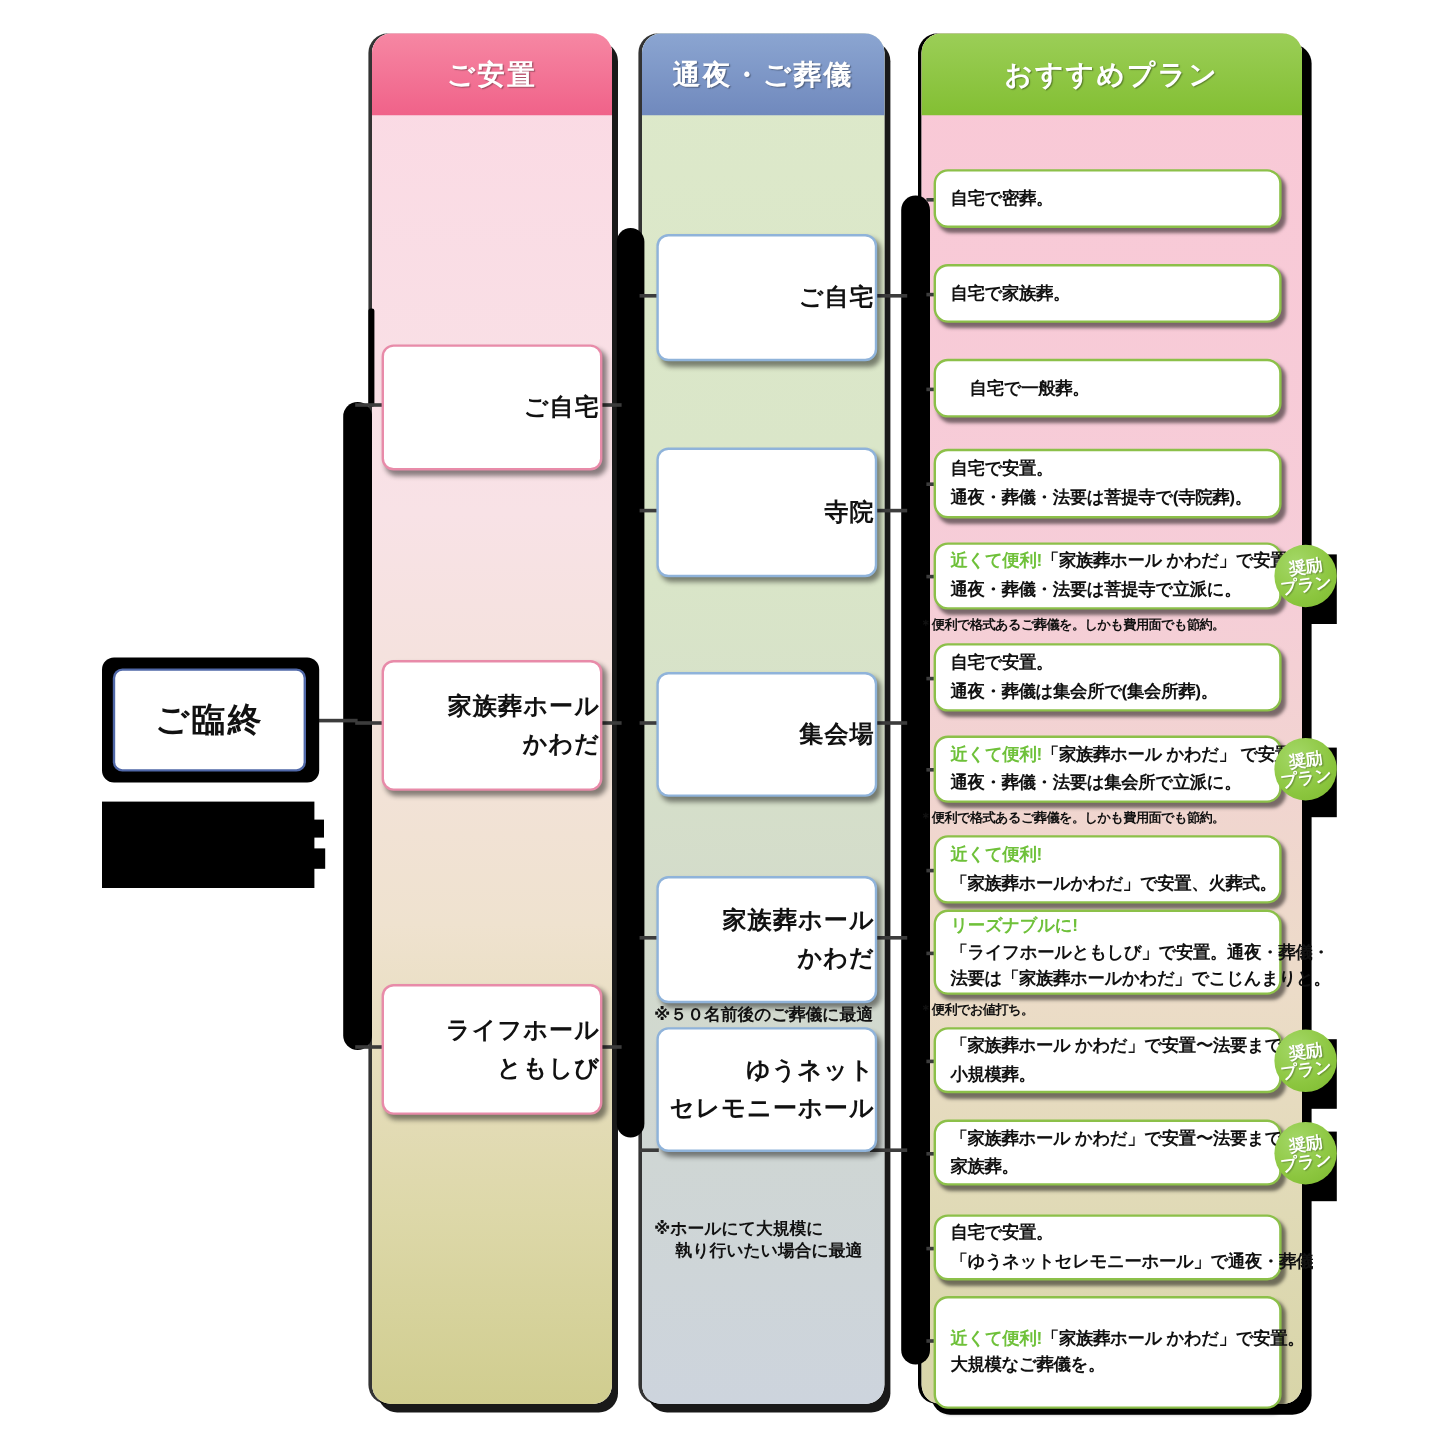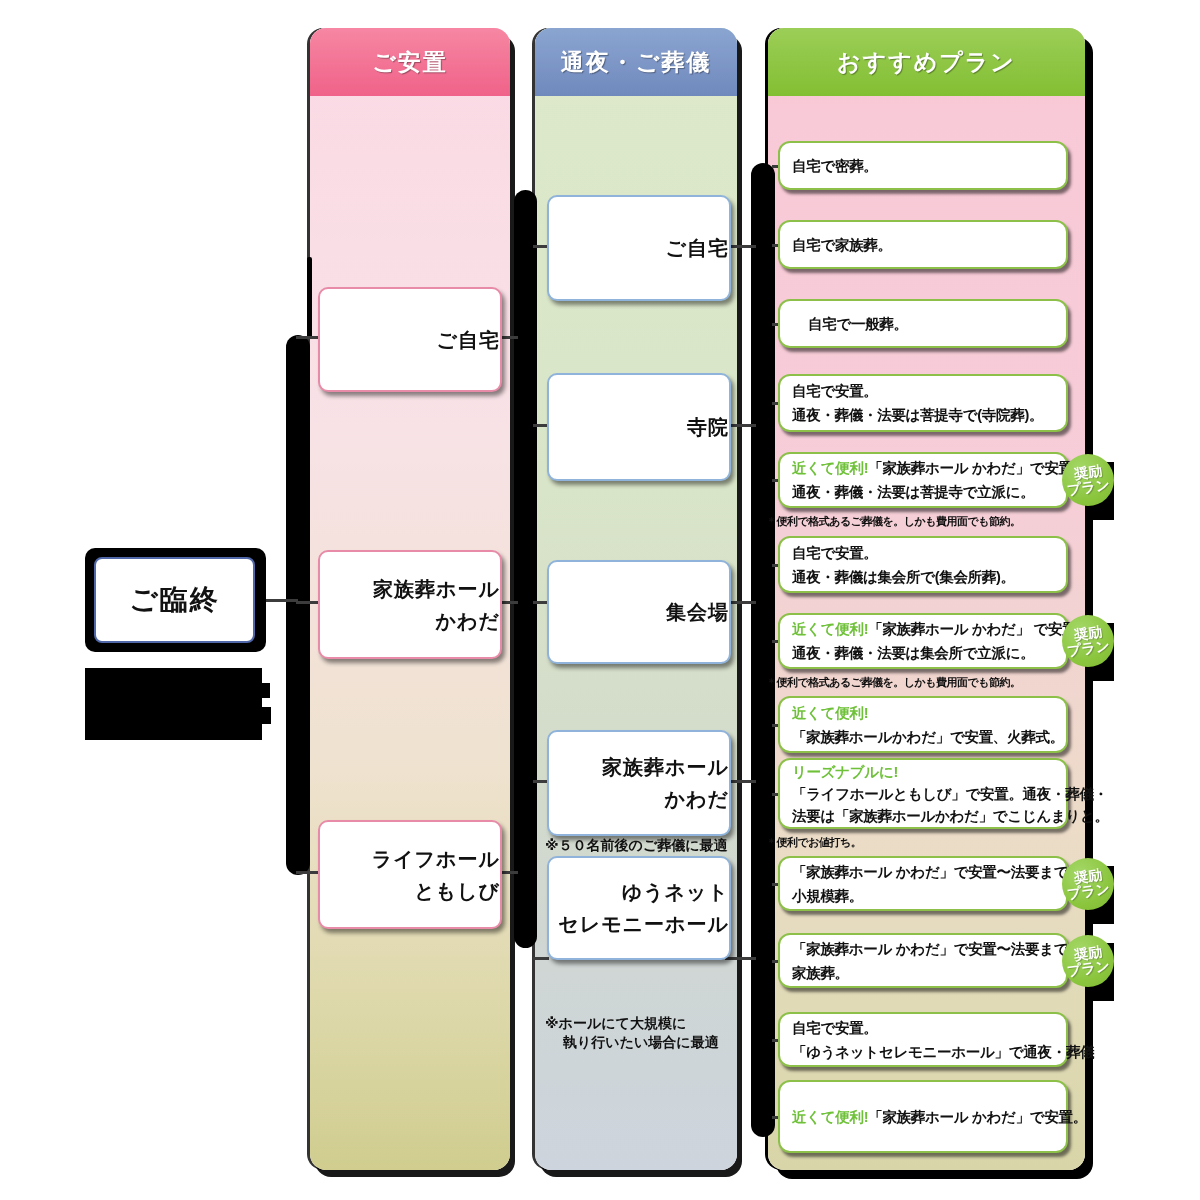--- a/index.html
+++ b/index.html
@@ -231,16 +231,17 @@
     </div>
     <div class="btab" style="left: 1086px; top: 943px;"></div>
     <div class="bcircle" style="left: 1062px; top: 935px;">
       <span>奨励</span>
       <span>プラン</span>
     </div>
     <div class="pbox" style="left: 778px; top: 1012px; width: 290px; height: 55px;">
       <div class="ln"><span>自宅で安置。</span></div>
       <div class="ln"><span>「ゆうネットセレモニーホール」で通夜・葬儀</span></div>
     </div>
-    <div class="pbox tight" style="left: 778px; top: 1080px; width: 290px; height: 73px;">
+    <div class="pbox tight" style="left: 778px; top: 1080px; width: 290px; height: 94px;">
       <div class="ln"><span class="accent">近くて便利!</span><span>「家族葬ホール かわだ」で安置。</span></div>
+      <div class="ln"><span>大規模なご葬儀を。</span></div>
     </div>
   </div>
 
 </body></html>

